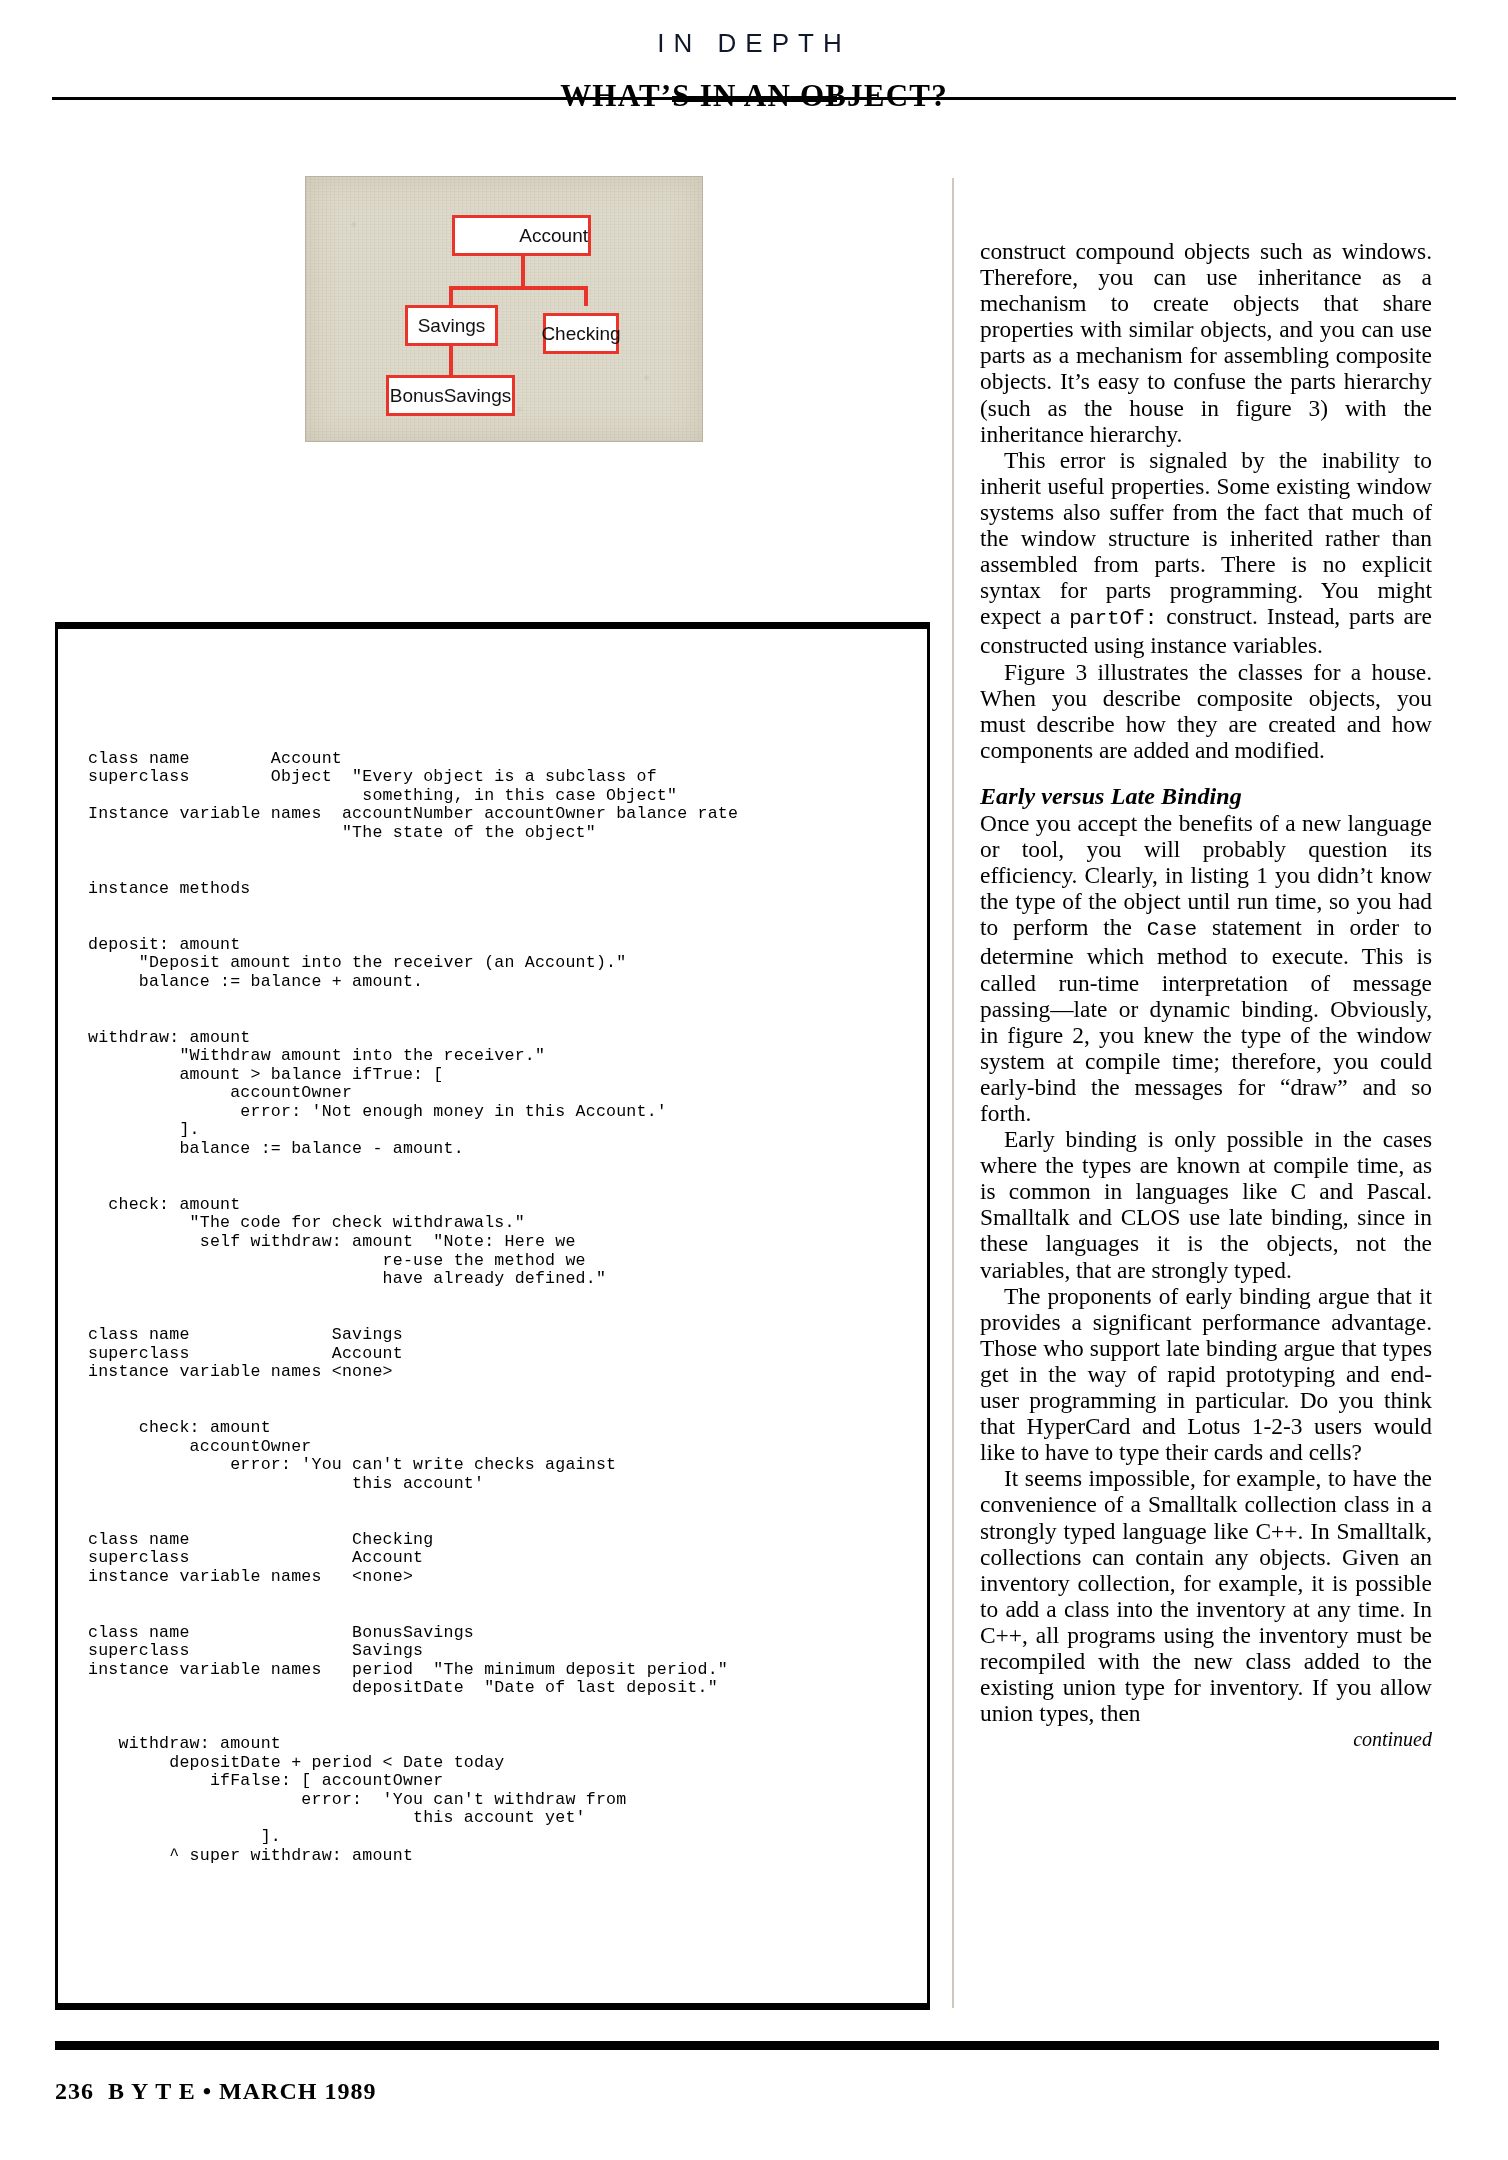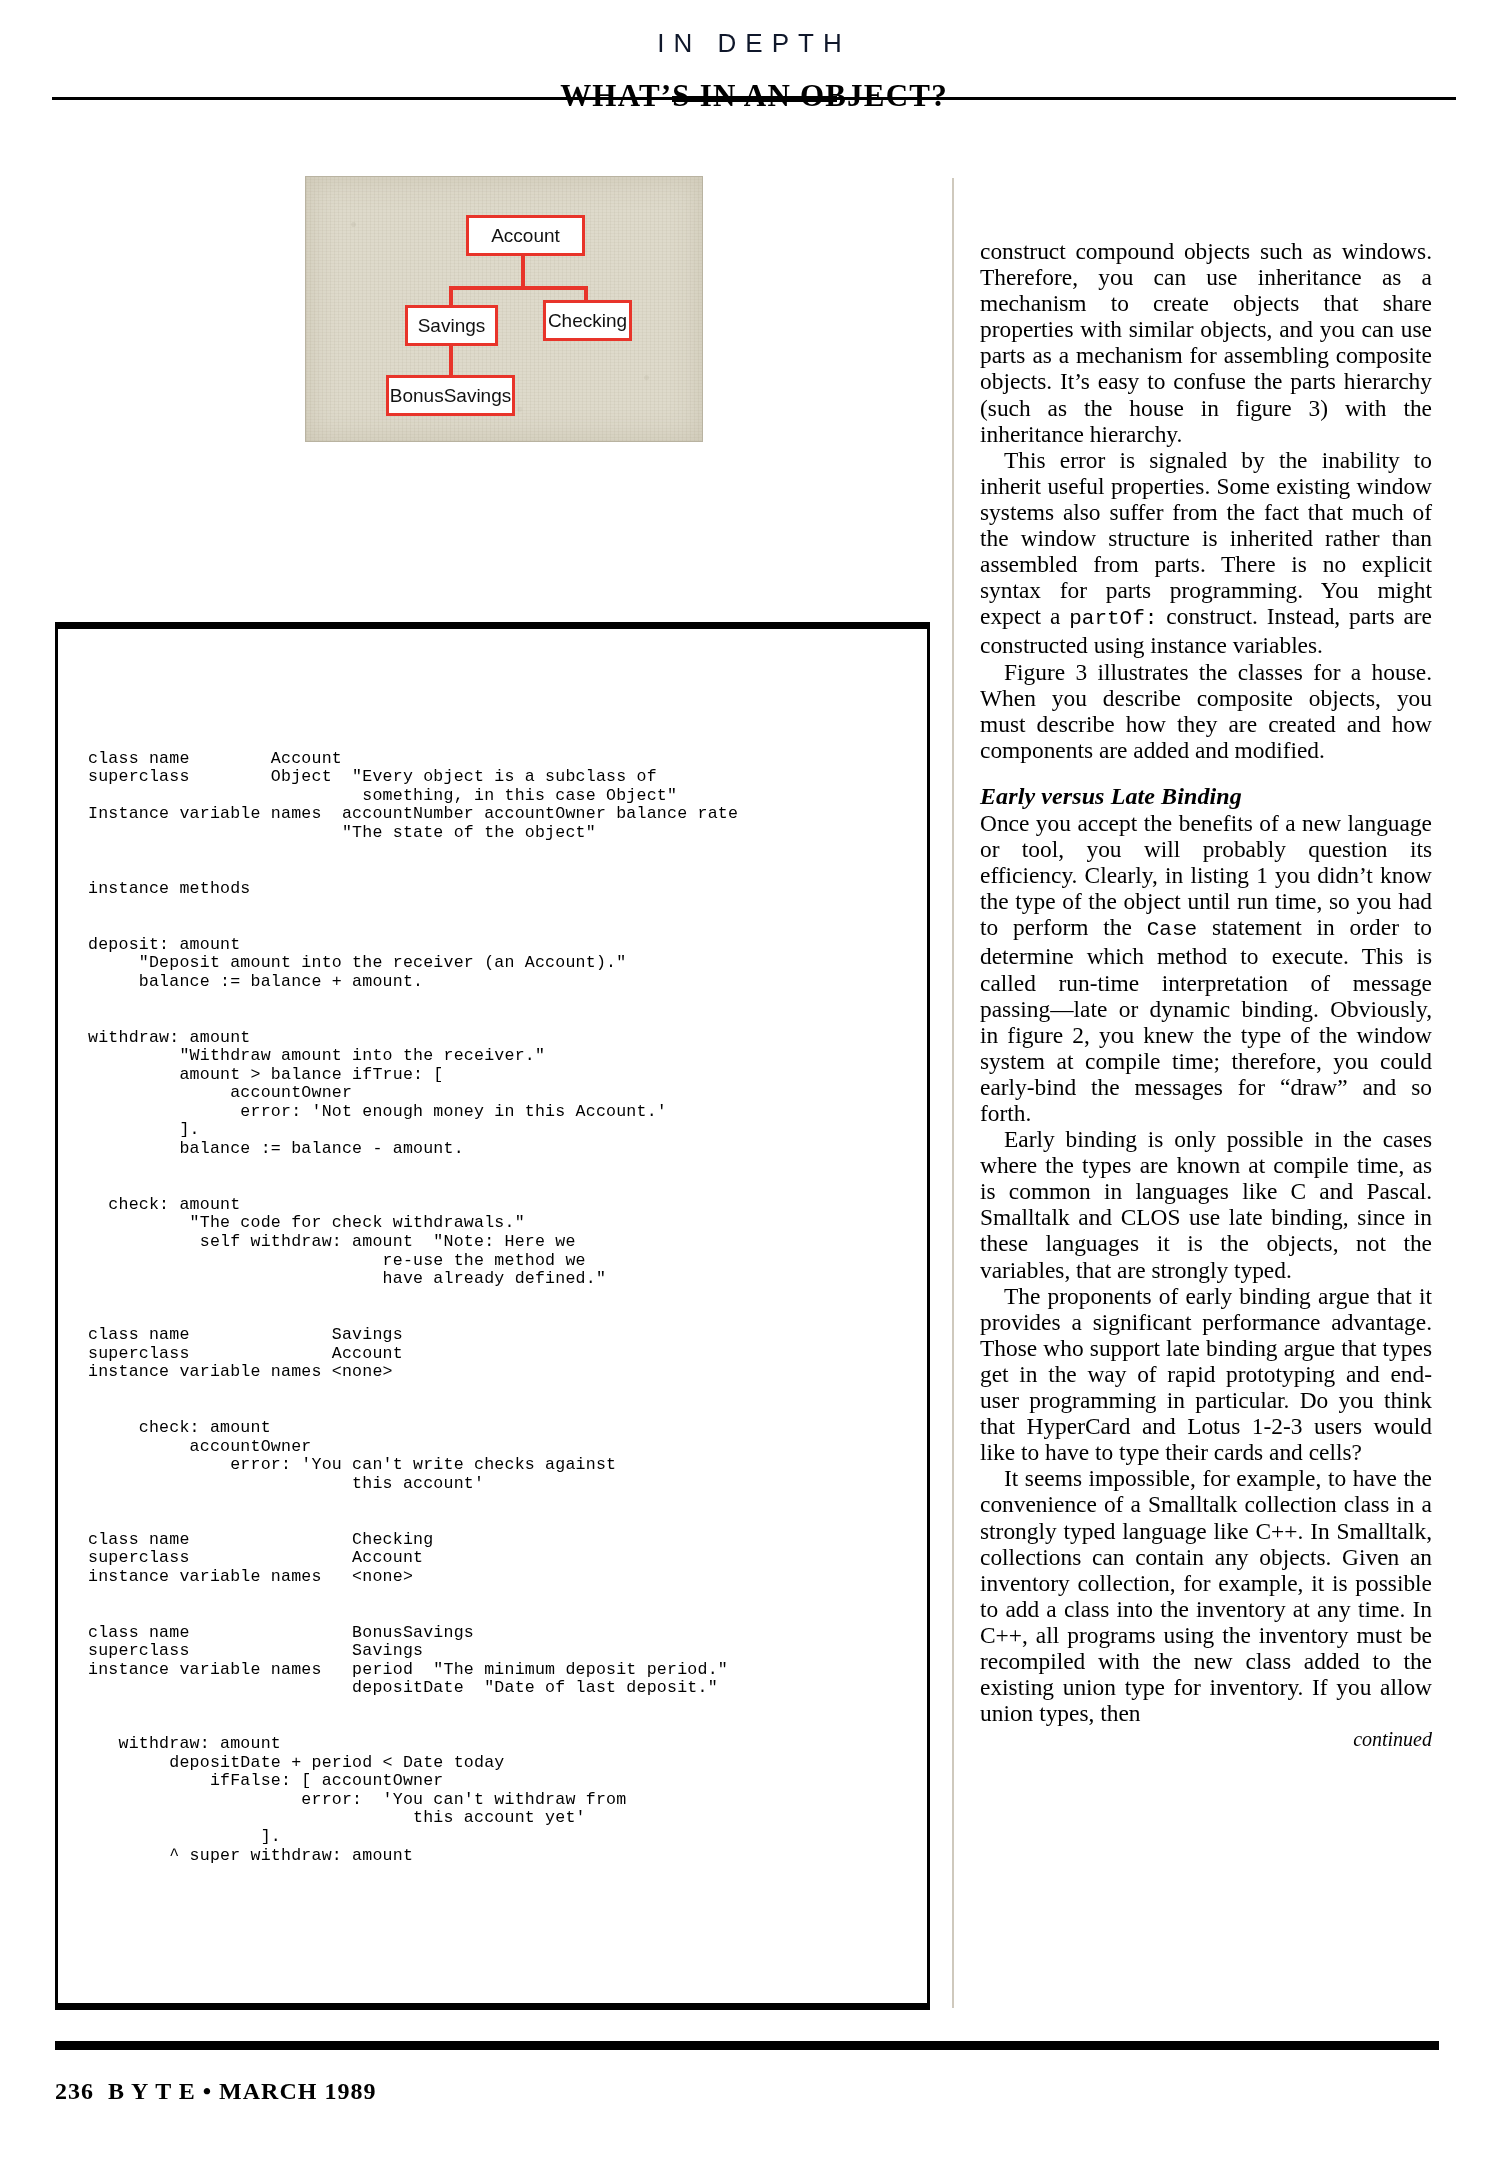--- a/index.html
+++ b/index.html
@@ -118,23 +118,23 @@
     border: 3px solid #e8342a;
     font-family: "Liberation Sans", sans-serif;
     font-size: 19px;
     color: #111;
     display: flex;
     align-items: center;
     justify-content: center;
     z-index: 3;
     box-sizing: border-box;
   }
-  .node-account   { left: 160px; top: 38px;  width: 119px; height: 41px; }
+  .node-account   { left: 146px; top: 38px;  width: 139px; height: 41px; justify-content: flex-end; }
   .node-savings   { left: 99px;  top: 128px; width: 93px;  height: 41px; }
-  .node-checking  { left: 237px; top: 123px; width: 89px;  height: 41px; }
+  .node-checking  { left: 237px; top: 136px; width: 76px;  height: 41px; }
   .node-bonus     { left: 80px;  top: 198px; width: 129px; height: 41px; }
 
   .edge {
     position: absolute;
     background: #e8342a;
     z-index: 2;
   }
   .edge-v-account { left: 215px; top: 79px;  width: 4px;  height: 32px; }
   .edge-h-bus     { left: 143px; top: 109px; width: 139px; height: 4px; }
   .edge-v-sav     { left: 143px; top: 109px; width: 4px;  height: 20px; }

